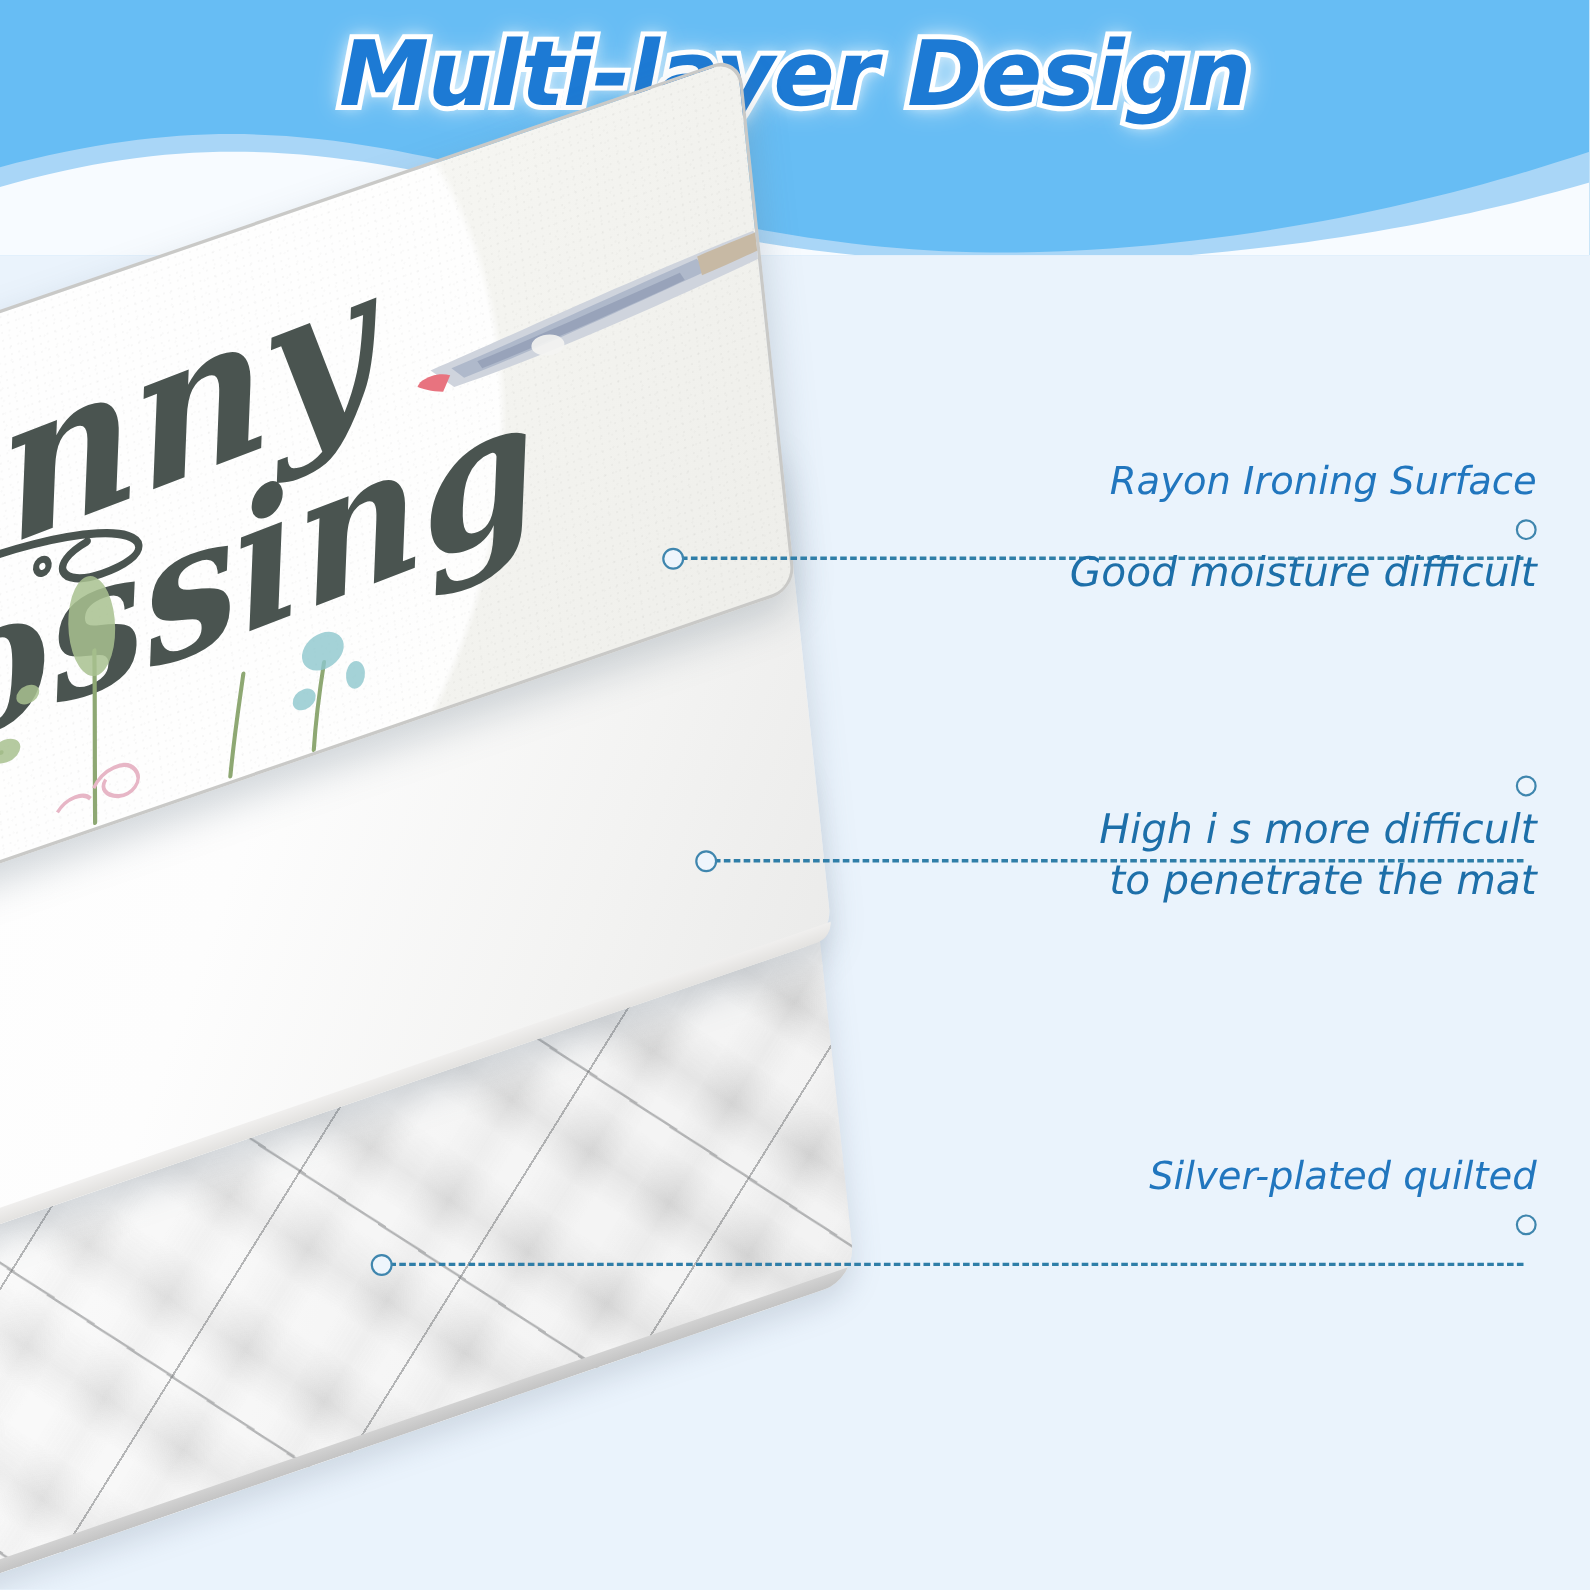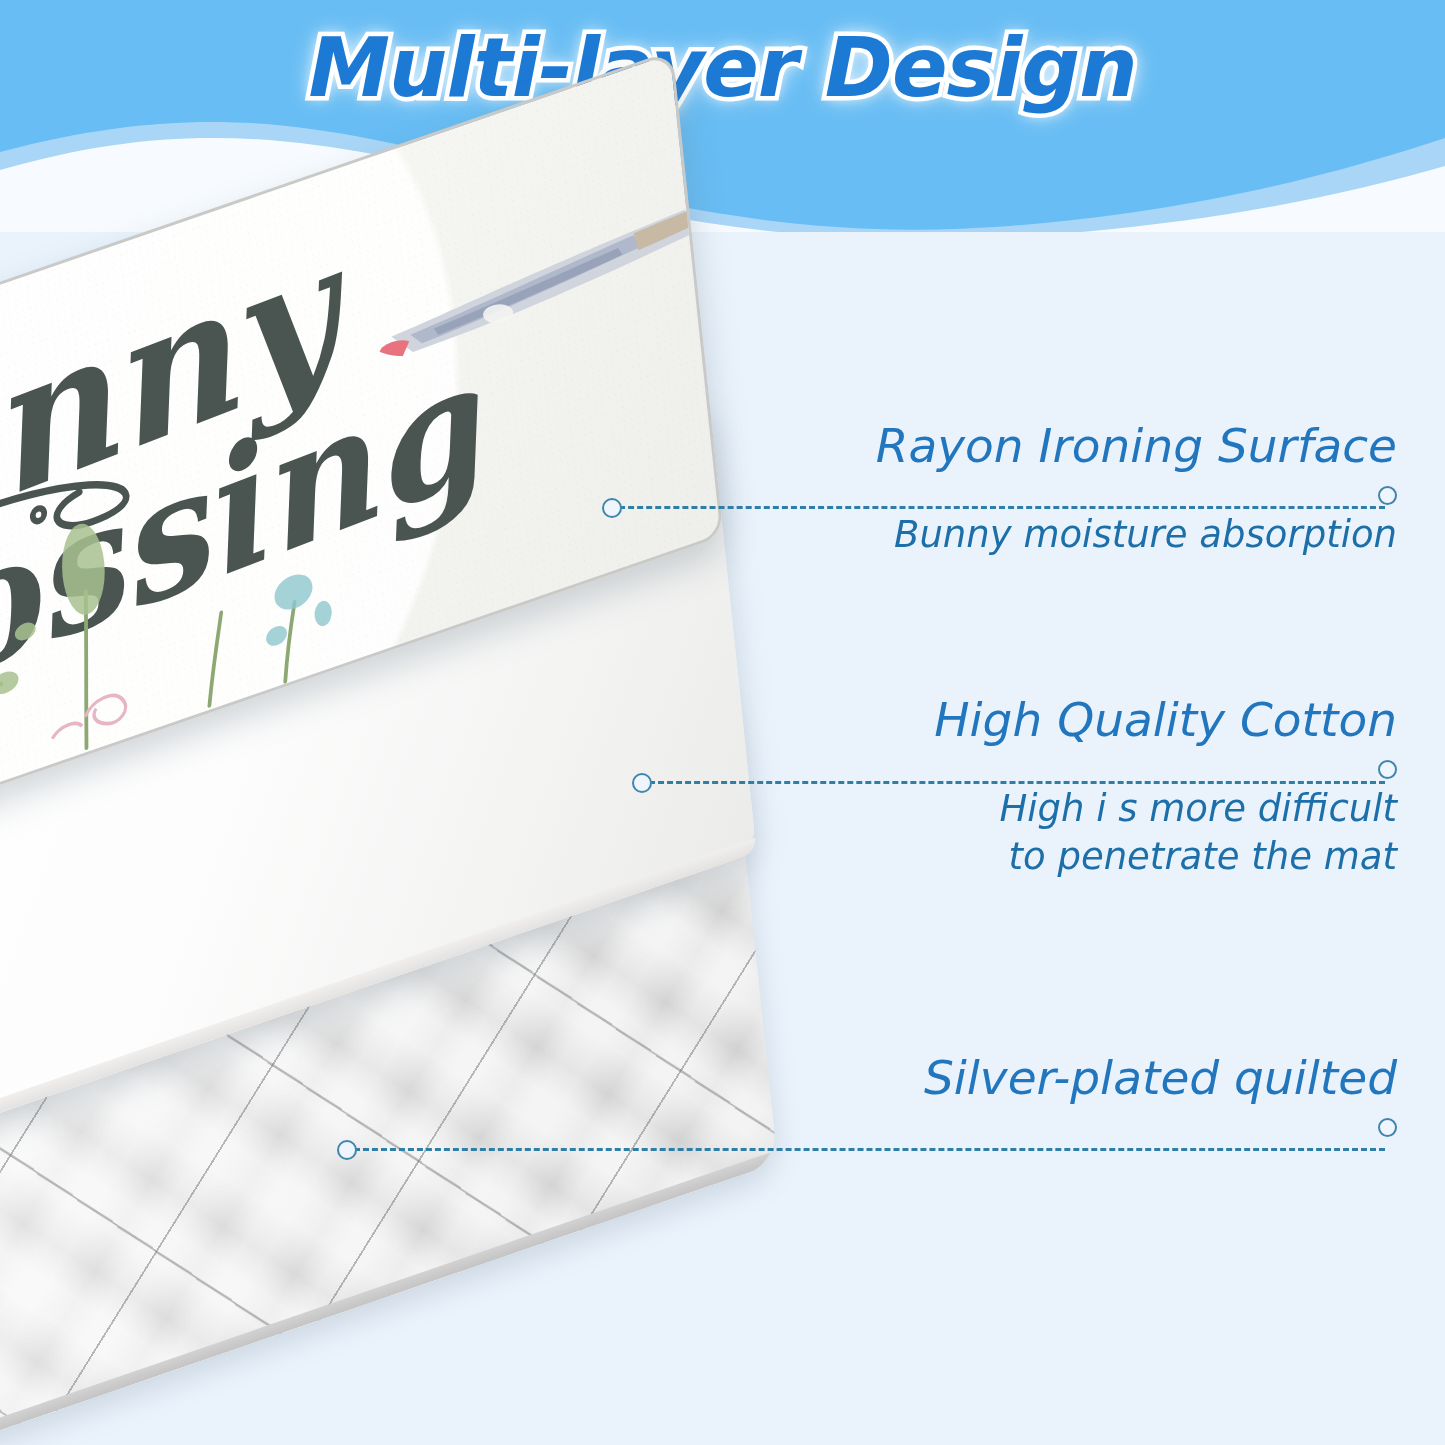--- a/index.html
+++ b/index.html
@@ -140,21 +140,21 @@
   }
 
   
   .callout{position:absolute;right:48px;width:640px;text-align:right;}
   .c1{top:418px;}
   .c2{top:692px;}
   .c3{top:1050px;}
 
   .c-title{
     font-family:"DejaVu Sans", sans-serif;
-    font-size:47px;font-style:italic;font-weight:400;
+    font-size:35px;font-style:italic;font-weight:400;
     color:#2176be;
     line-height:1.18;
     white-space:nowrap;
     margin:0;
   }
   .c-rule{
     position:relative;
     height:16px;margin:12px 0 10px 0;
   }
   .c-dot{
@@ -277,25 +277,24 @@
 <div class="conn-dot cd-2"></div>
 
 <div class="connector conn-3"></div>
 <div class="conn-dot cd-3"></div>
 
 <div class="callout c1">
   <p class="c-title">Rayon Ironing Surface</p>
   <div class="c-rule">
     <span class="c-dot c-dot-right"></span>
   </div>
-  <p class="c-sub">Bunny moisture absorption</p>
+  <p class="c-sub">Good moisture difficult</p>
 </div>
 
 <div class="callout c2">
-  <p class="c-title">High Quality Cotton</p>
   <div class="c-rule">
     <span class="c-dot c-dot-right"></span>
   </div>
   <p class="c-sub">High i s more difficult
 to penetrate the mat</p>
 </div>
 
 <div class="callout c3">
   <p class="c-title">Silver-plated quilted</p>
   <div class="c-rule">

